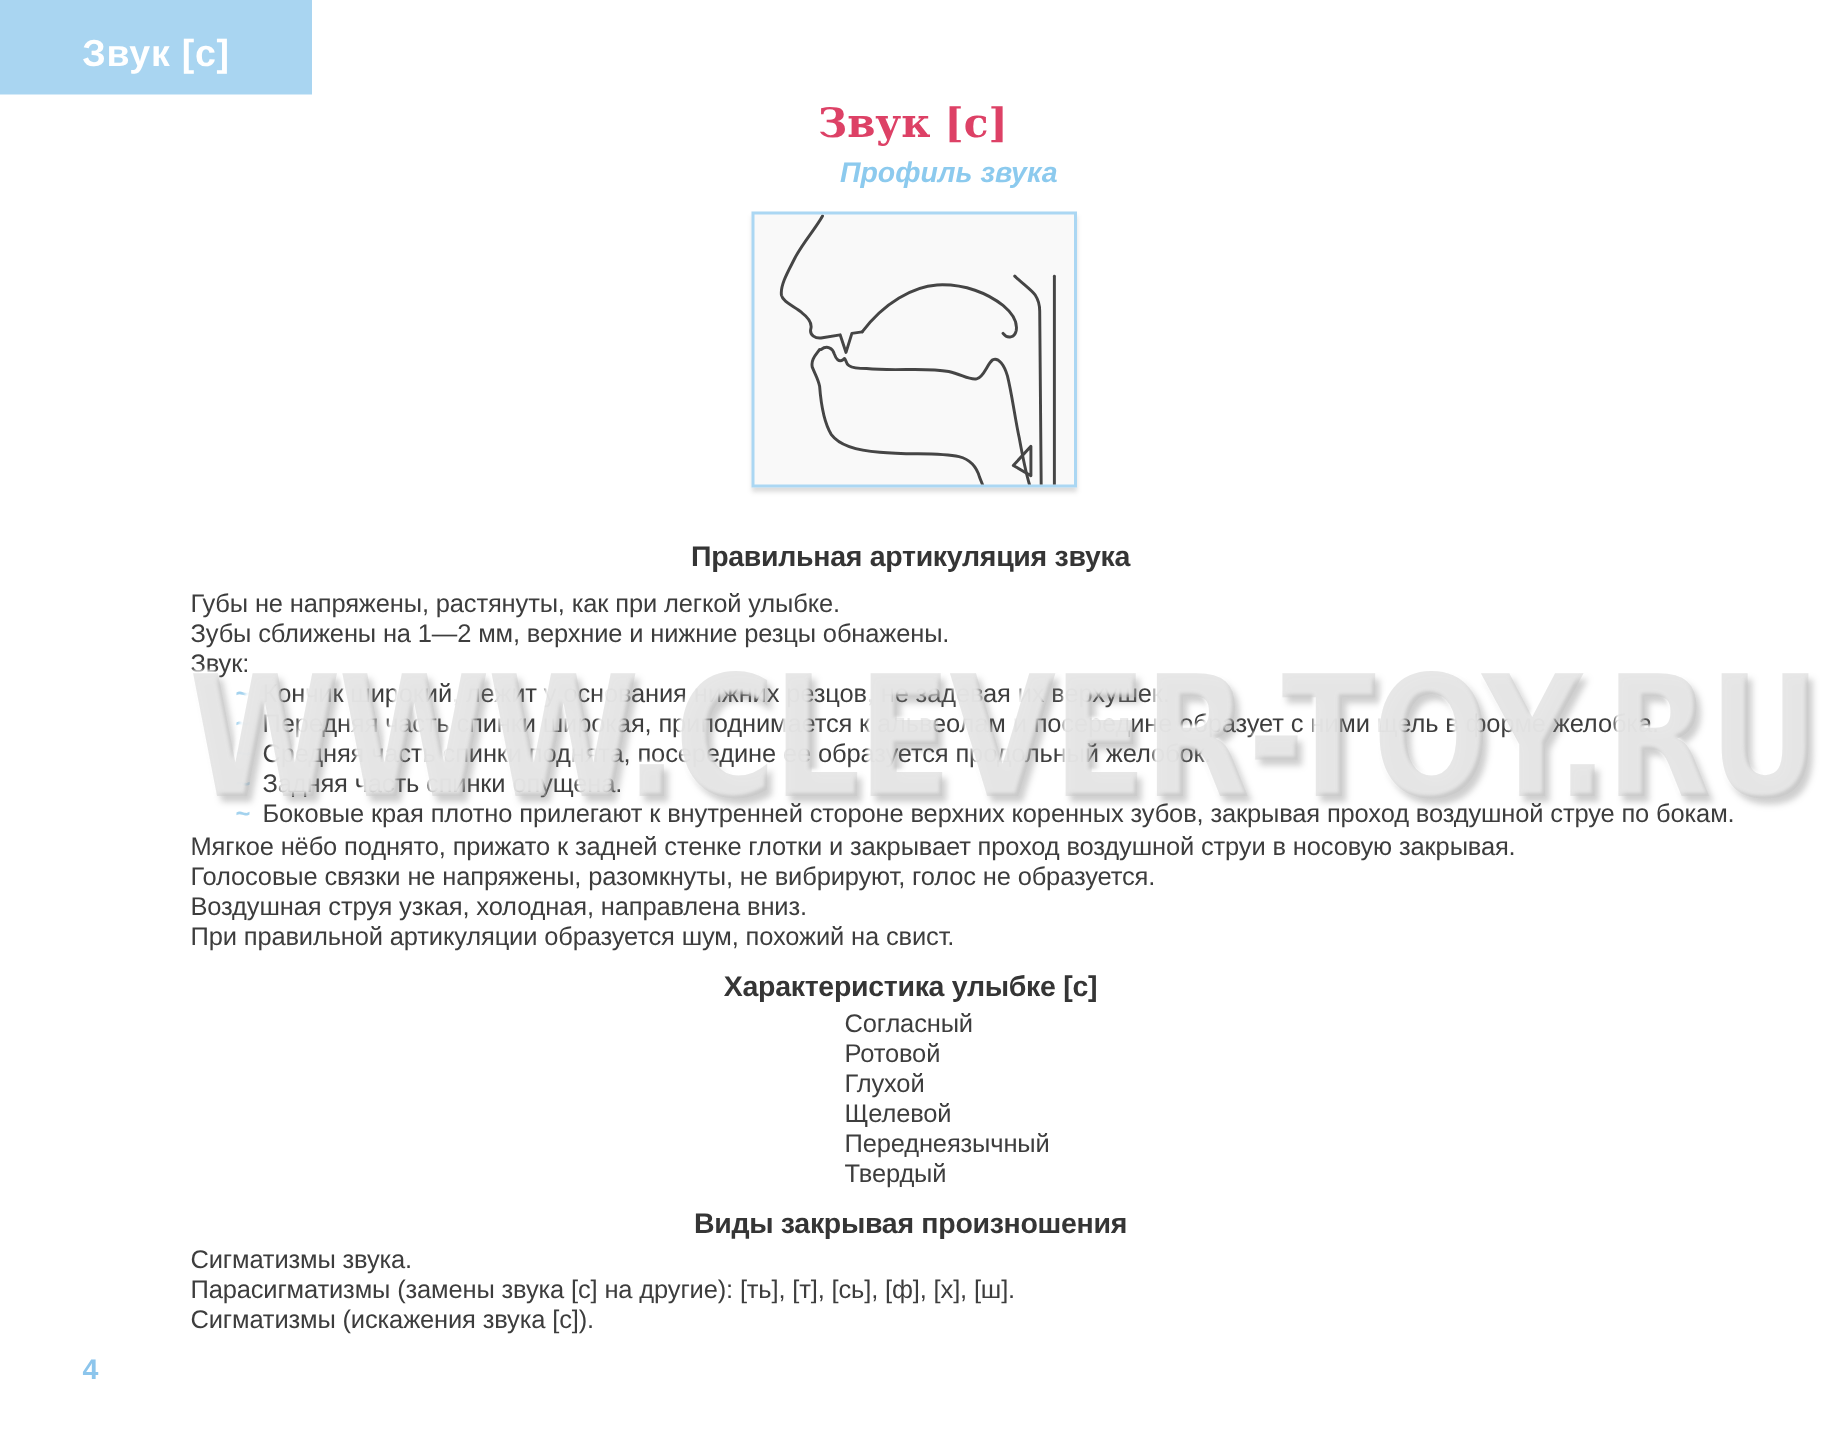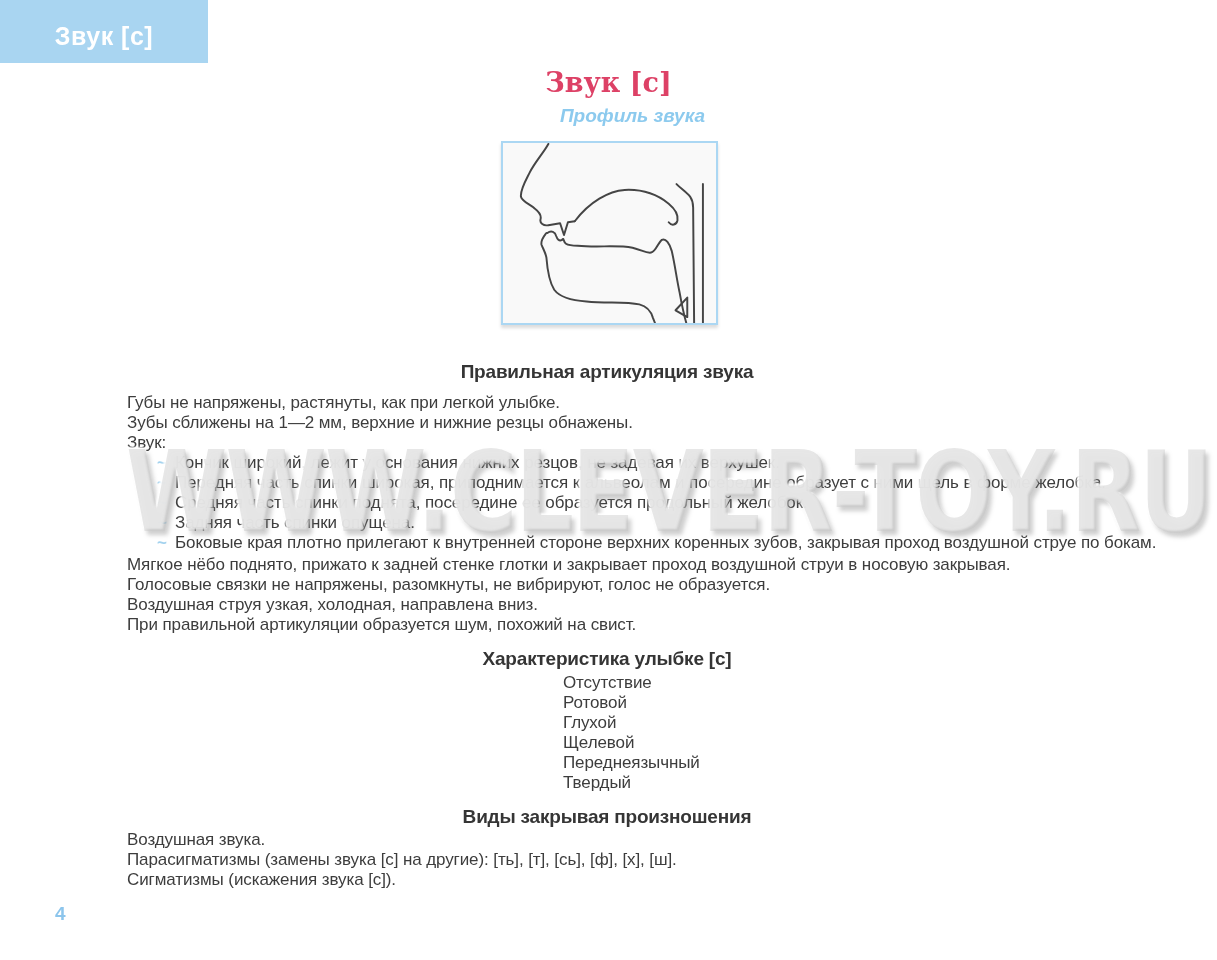--- a/index.html
+++ b/index.html
@@ -147,32 +147,32 @@
     <div class="outro-block">
       <div class="line">Мягкое нёбо поднято, прижато к задней стенке глотки и закрывает проход воздушной струи в носовую закрывая.</div>
       <div class="line">Голосовые связки не напряжены, разомкнуты, не вибрируют, голос не образуется.</div>
       <div class="line">Воздушная струя узкая, холодная, направлена вниз.</div>
       <div class="line">При правильной артикуляции образуется шум, похожий на свист.</div>
     </div>
 
     <div class="h h-mid">Характеристика улыбке [с]</div>
 
     <div class="char-list">
-      <div class="char-item">Отсутствие</div>
+      <div class="char-item">Согласный</div>
       <div class="char-item">Ротовой</div>
       <div class="char-item">Глухой</div>
       <div class="char-item">Щелевой</div>
       <div class="char-item">Переднеязычный</div>
       <div class="char-item">Твердый</div>
     </div>
 
     <div class="h h-mid">Виды закрывая произношения</div>
 
     <div class="viol-block">
-      <div class="line">Воздушная звука.</div>
+      <div class="line">Сигматизмы звука.</div>
       <div class="line">Парасигматизмы (замены звука [с] на другие): [ть], [т], [сь], [ф], [х], [ш].</div>
       <div class="line">Сигматизмы (искажения звука [с]).</div>
     </div>
 
   </div>
 
   <div class="watermark">WWW.CLEVER-TOY.RU</div>
 
   <div class="page-number">4</div>
 

